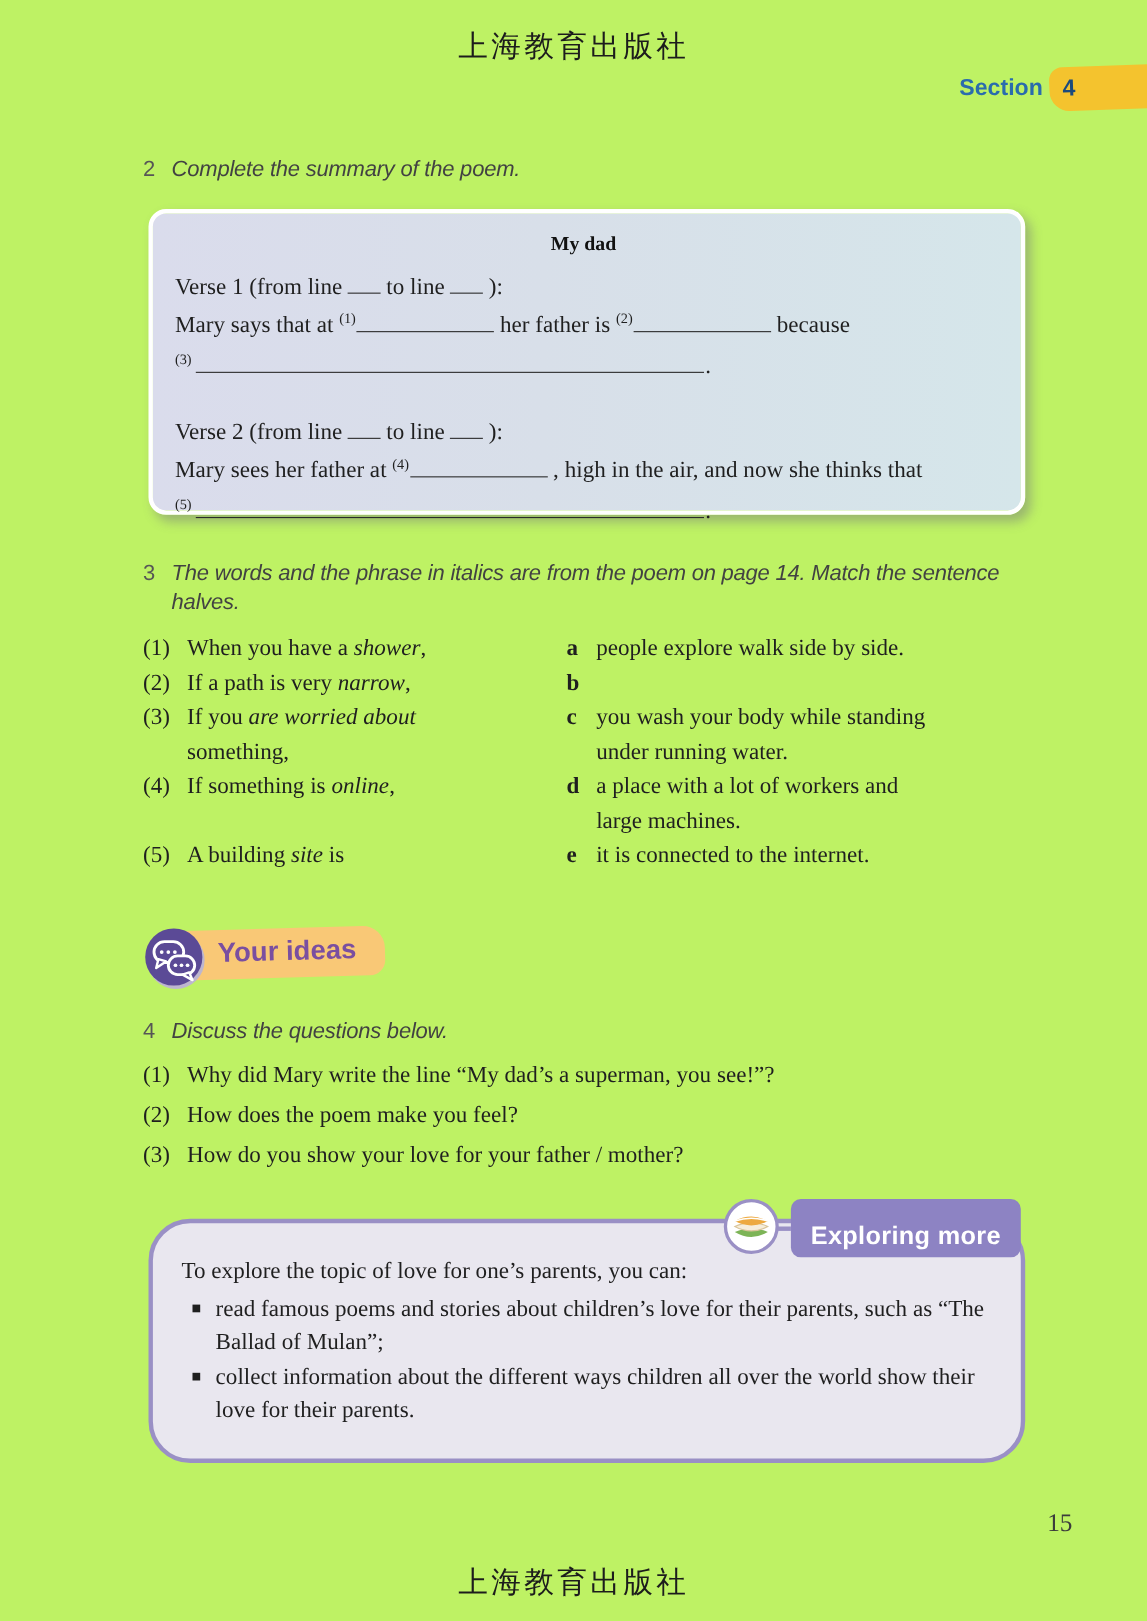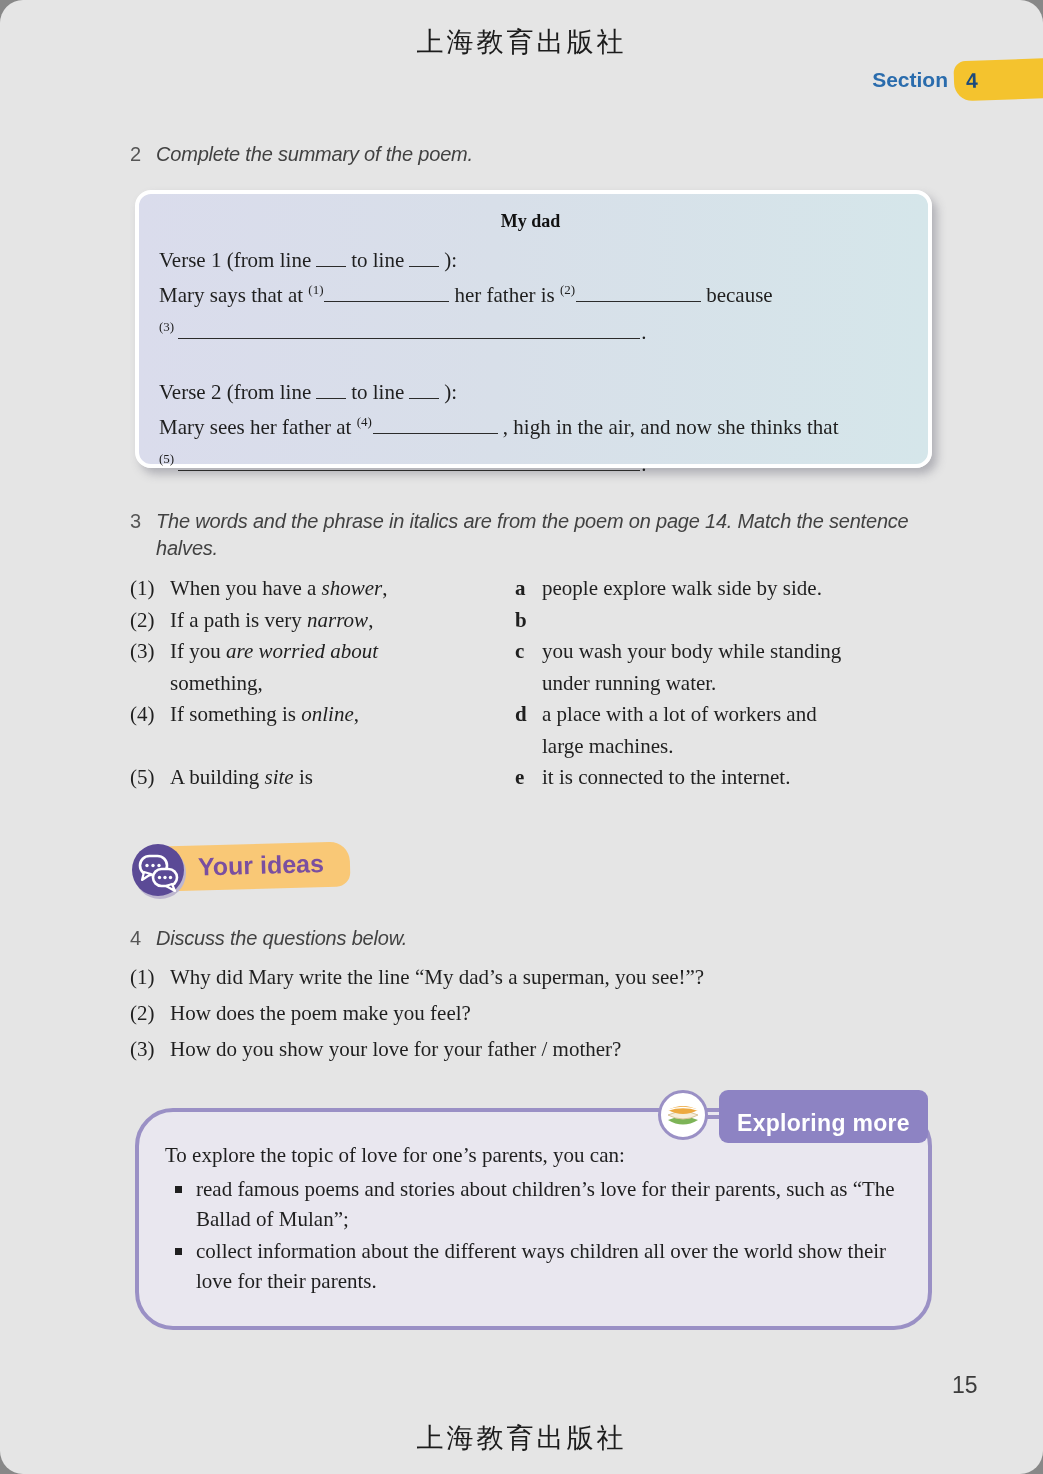--- a/index.html
+++ b/index.html
@@ -1,20 +1,20 @@
 <!DOCTYPE html>
 <html><head>
 <meta charset="utf-8">
 <style>
   * { margin:0; padding:0; box-sizing:border-box; }
   html,body { background:#888; }
   .page {
     position:relative; width:1043px; height:1474px; margin:0 auto;
-    background:#e5e5e5; overflow:hidden;
-    font-family:"Liberation Serif","DejaVu Serif",serif; color:#1f1f1f;border-radius:23px;
+    background:#bef264; overflow:hidden;
+    font-family:"Liberation Serif","DejaVu Serif",serif; color:#1f1f1f;
   }
   
   .wm { position:absolute; width:100%; text-align:center; font-size:27px; letter-spacing:3px; color:#1c1c1c; font-family:"Liberation Serif","DejaVu Serif",serif; }
   .wm-top { top:24px; }
   .wm-bottom { top:1420px; }
   
   .section-tab { position:absolute; top:60px; right:0; display:flex; align-items:center; }
   .section-label { font-family:"Liberation Sans","DejaVu Sans",sans-serif; font-weight:bold; font-size:21px; color:#2a6cad; margin-right:0; }
   .section-num-tab {
     display:flex; align-items:center; width:95px; height:40px; padding-left:12px;
@@ -75,21 +75,21 @@
   .explore-badge {
     background:#8d83c3; color:#ffffff; border-radius:9px; padding:20px 18px 6px;
     font-family:"Liberation Sans","DejaVu Sans",sans-serif; font-weight:bold; font-size:23px; letter-spacing:.3px;
     box-shadow:0 0 0 3px #e9e7ef inset? ; 
   }
   .explore-intro { line-height:30px; margin-bottom:4px; }
   .explore-bullet { display:flex; line-height:30px; margin-top:2px;justify-content:flex-end; }
   .bullet-square { flex:none; width:7px; height:7px; background:#1f1f1f; margin:12px 14px 0 10px; }
   .bullet-text { max-width:724px; }
   
-  .page-num { position:absolute; top:1372px; left:952px; font-family:Liberation Sans, sans-serif; font-size:23px; color:#3c3c3c; }
+  .page-num { position:absolute; top:1372px; left:952px; font-family:Liberation Serif, serif; font-size:23px; color:#3c3c3c; }
 </style>
 </head>
 <body>
 
 <div class="page">
 
   <div class="wm wm-top" data-bind="page.watermark_top">上海教育出版社</div>
 
   <div class="section-tab">
     <span class="section-label" data-bind="page.section_label">Section</span>

